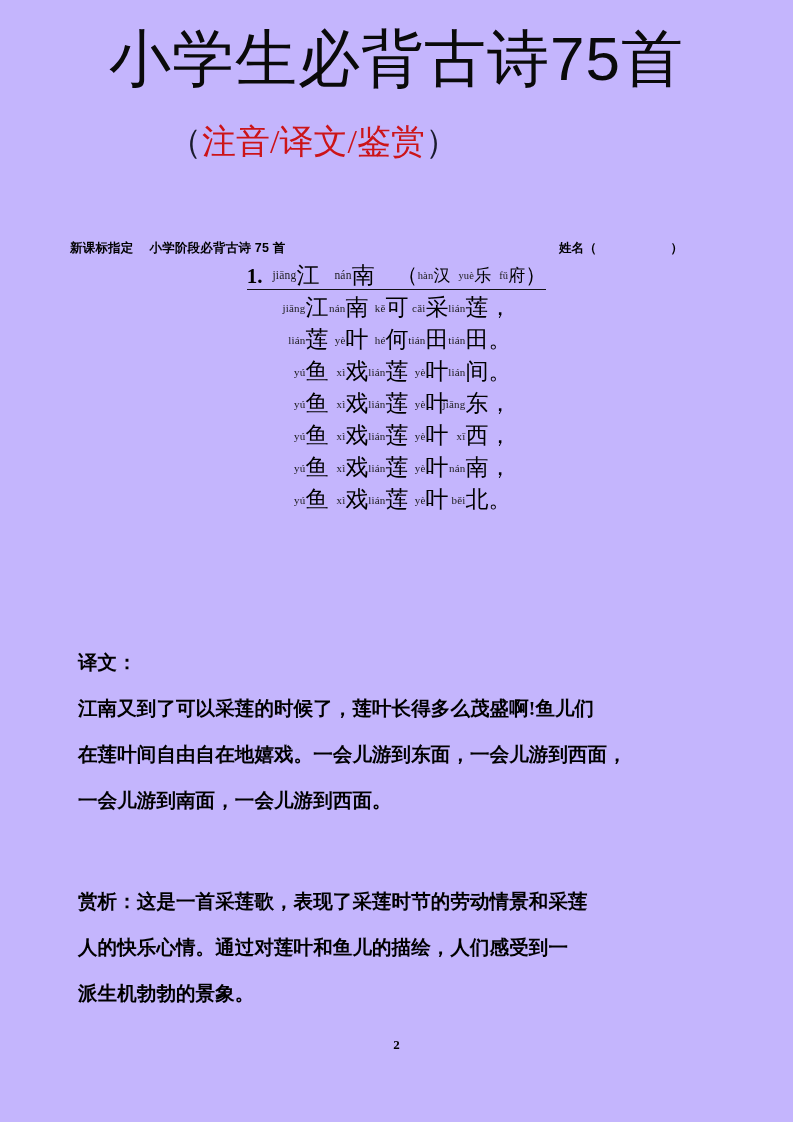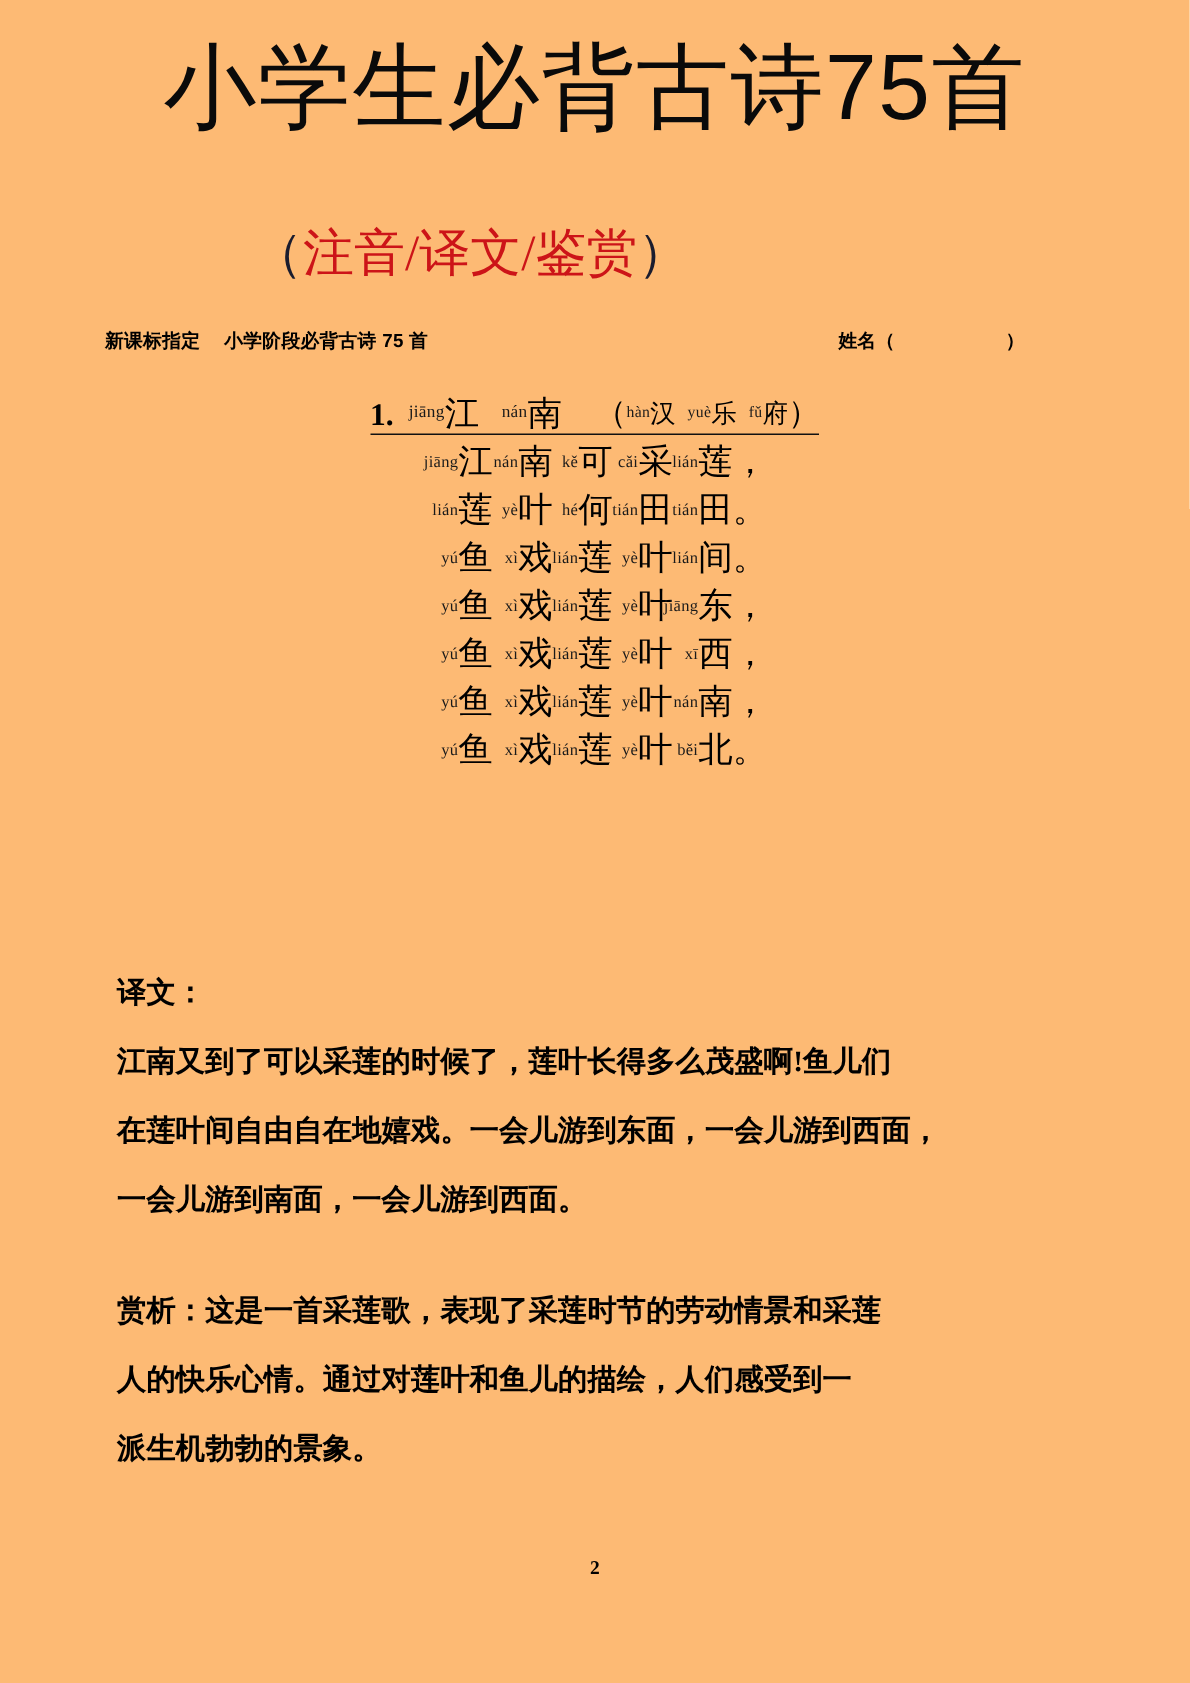--- a/index.html
+++ b/index.html
@@ -13,21 +13,21 @@
     position: relative;
     font-family: "Liberation Serif", "DejaVu Serif", serif;
     color: #000000;
     overflow: hidden;
   }
 
   .page {
     position: relative;
     width: 793px;
     height: 1122px;
-    background: #fdba74;
+    background: #c4b5fd;
   }
 
   
   .doc-title {
     position: absolute;
     top: 26px;
     left: 0;
     width: 793px;
     text-align: center;
     font-family: "Liberation Sans", "DejaVu Sans", sans-serif;
@@ -42,21 +42,20 @@
   .doc-subtitle {
     position: absolute;
     top: 122px;
     left: 0;
     width: 627px;
     text-align: center;
     font-size: 34px;
     line-height: 1.2;
     color: #171a2b;
     white-space: nowrap;
-    margin-top: 28px;
   }
   .doc-subtitle .paren {
     color: #1a1c2e;
   }
   .doc-subtitle .red {
     color: #cc1418;
   }
 
   
   .sheet-header {
@@ -68,21 +67,21 @@
     justify-content: space-between;
     align-items: baseline;
     font-family: "Liberation Sans", "DejaVu Sans", sans-serif;
     font-size: 12.5px;
     font-weight: bold;
     color: #000000;
     white-space: nowrap;
   }
   .sheet-header-left { letter-spacing: 0.2px; }
   .sheet-header-left .gap { display: inline-block; width: 16px; }
-  .sheet-header-right { padding-right: 40px; }
+  .sheet-header-right { padding-right: 40px; margin-top: 21px; }
   .sheet-header-right .blank {
     display: inline-block;
     width: 74px;
   }
 
   
   .poem {
     position: absolute;
     top: 238px;
     left: 0;
@@ -176,21 +175,21 @@
     font-size: 19.5px;
     color: #000000;
   }
   .prose .line {
     line-height: 46px;
     white-space: nowrap;
     letter-spacing: 0.1px;
   }
 
   #translation-section { top: 640px; }
-  #appreciation-section { top: 852px; font-family: Liberation Mono, monospace; }
+  #appreciation-section { top: 880px; font-family: Liberation Mono, monospace; }
 
   .page-number {
     position: absolute;
     top: 1037px;
     left: 0;
     width: 793px;
     text-align: center;
     font-size: 13px;
     font-weight: bold;
     color: #000000;

